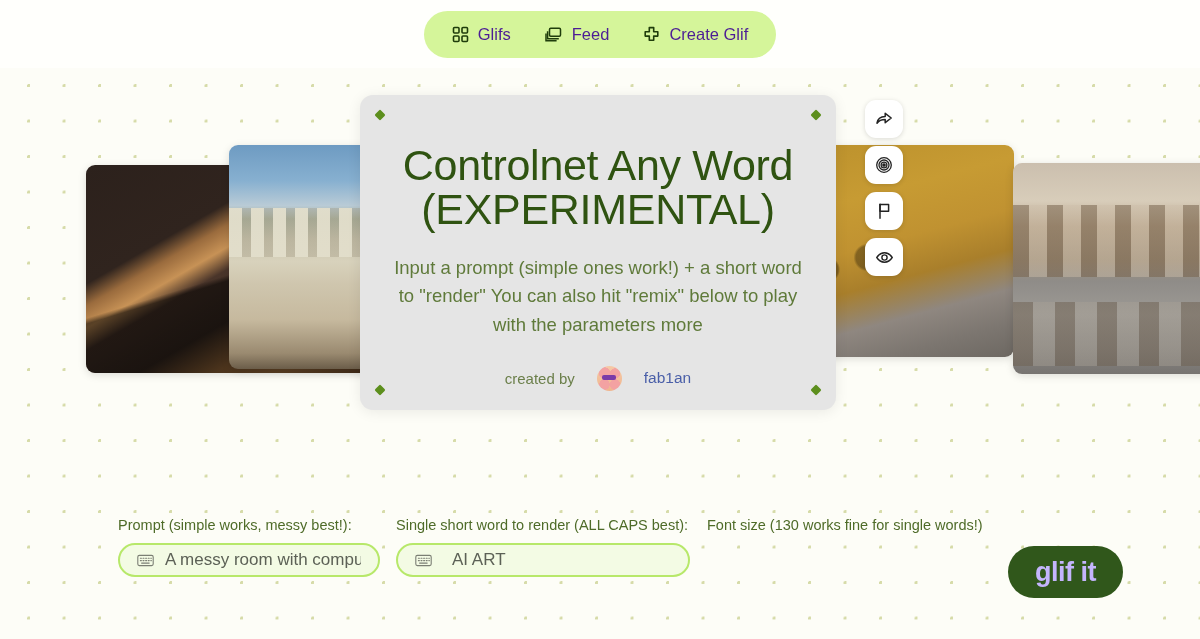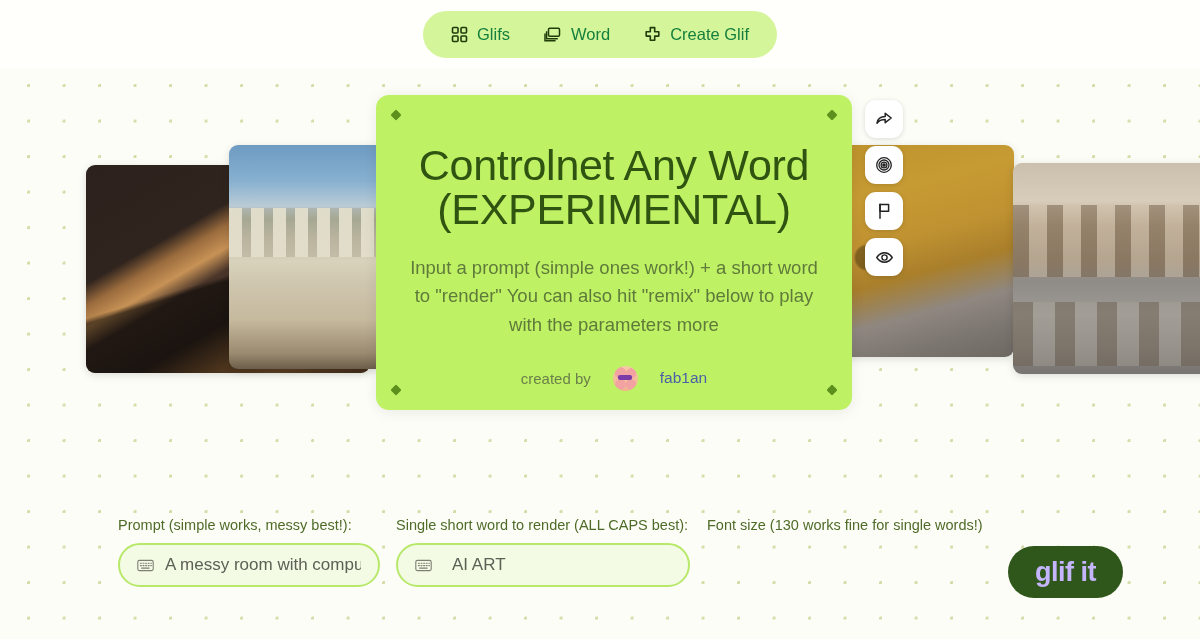--- a/index.html
+++ b/index.html
@@ -52,21 +52,21 @@
     background: #d5f59a;
     border-radius: 28px;
     padding: 11px 28px;
     height: 47px;
   }
   .nav-item {
     display: flex;
     align-items: center;
     gap: 9px;
     font-size: 16.5px;
-    color: #15803d;
+    color: #4c1d95;
     cursor: pointer;
     line-height: 1;
     white-space: nowrap;
   }
   .nav-item .ico { display: flex; align-items: center; }
 
   
   .carousel {
     position: absolute;
     top: 0; left: 0; right: 0;
@@ -170,25 +170,25 @@
     background:
       repeating-linear-gradient(90deg,
         rgba(110,96,80,0.5) 0 20px,
         rgba(170,162,150,0.4) 20px 42px);
     z-index:1;
   }
 
   
   .glif-card {
     position: absolute;
-    left: 376px;
+    left: 360px;
     top: 95px;
     width: 476px;
     height: 315px;
-    background: #bef264;
+    background: #e5e5e5;
     border-radius: 13px;
     z-index: 20;
     box-shadow: 0 2px 14px rgba(0,0,0,0.08);
     padding: 22px 30px 20px;
     display: flex;
     flex-direction: column;
     align-items: center;
   }
   .corner-diamond {
     position: absolute;
@@ -286,21 +286,21 @@
     position: absolute;
   }
   .field-label {
     font-size: 14.5px;
     color: #4e6b28;
     margin-bottom: 10px;
     white-space: nowrap;
     display: block;
   }
   .input-box {
-    height: 44px;
+    height: 34px;
     border: 2px solid #b7e86a;
     border-radius: 23px;
     background: #f3fbe4;
     display: flex;
     align-items: center;
     gap: 11px;
     padding: 0 17px;
     cursor: text;
   }
   .input-box .ipico { display:flex; align-items:center; flex:none; }
@@ -384,21 +384,21 @@
     </div>
 
     <div class="nav-item">
       <span class="ico">
         <svg width="18" height="17" viewBox="0 0 18 17" fill="none" stroke="#1f3d0b" stroke-width="1.5">
           <rect x="4.5" y="2.2" width="11" height="8" rx="1.2"></rect>
           <path d="M2.6 5.2v7.6h11.2"></path>
           <path d="M1 7.4v7.4h10.6"></path>
         </svg>
       </span>
-      <span>Word</span>
+      <span>Feed</span>
     </div>
 
     <div class="nav-item">
       <span class="ico">
         <svg width="17" height="17" viewBox="0 0 17 17" fill="none" stroke="#1f3d0b" stroke-width="1.6" stroke-linejoin="round">
           <path d="M6.3 1.6h4.4v4.1h4.1v4.4h-4.1v4.1H6.3v-4.1H2.2V5.7h4.1z"></path>
         </svg>
       </span>
       <span>Create Glif</span>
     </div>

